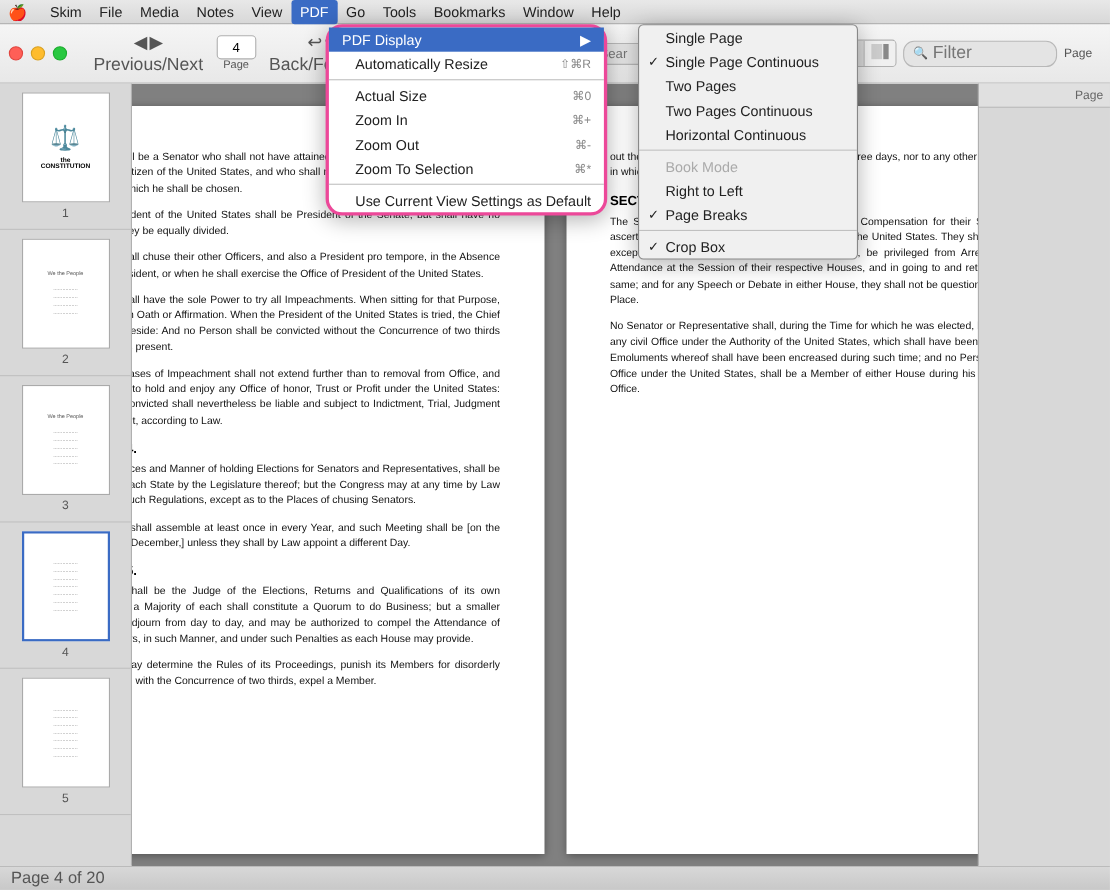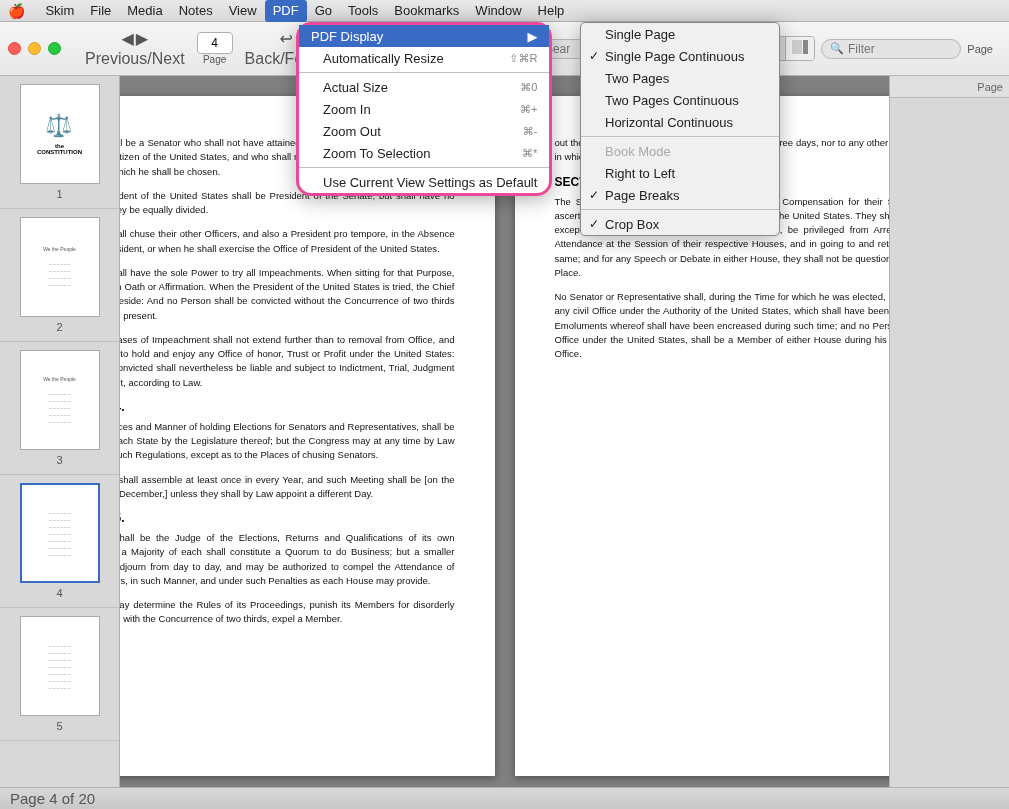--- a/index.html
+++ b/index.html
@@ -142,21 +142,21 @@
       border-radius: 10px;
       padding: 2px 8px;
       gap: 4px;
       width: 140px;
       margin-left: auto;
     }
     .toolbar-filter input {
       background: transparent;
       border: none;
       outline: none;
-      font-size: 12px;
+      font-size: 16px;
       color: #999;
       width: 100px;
     }
 
     
     .main {
       display: flex;
       height: calc(809px - 22px - 54px - 22px);
     }
 

